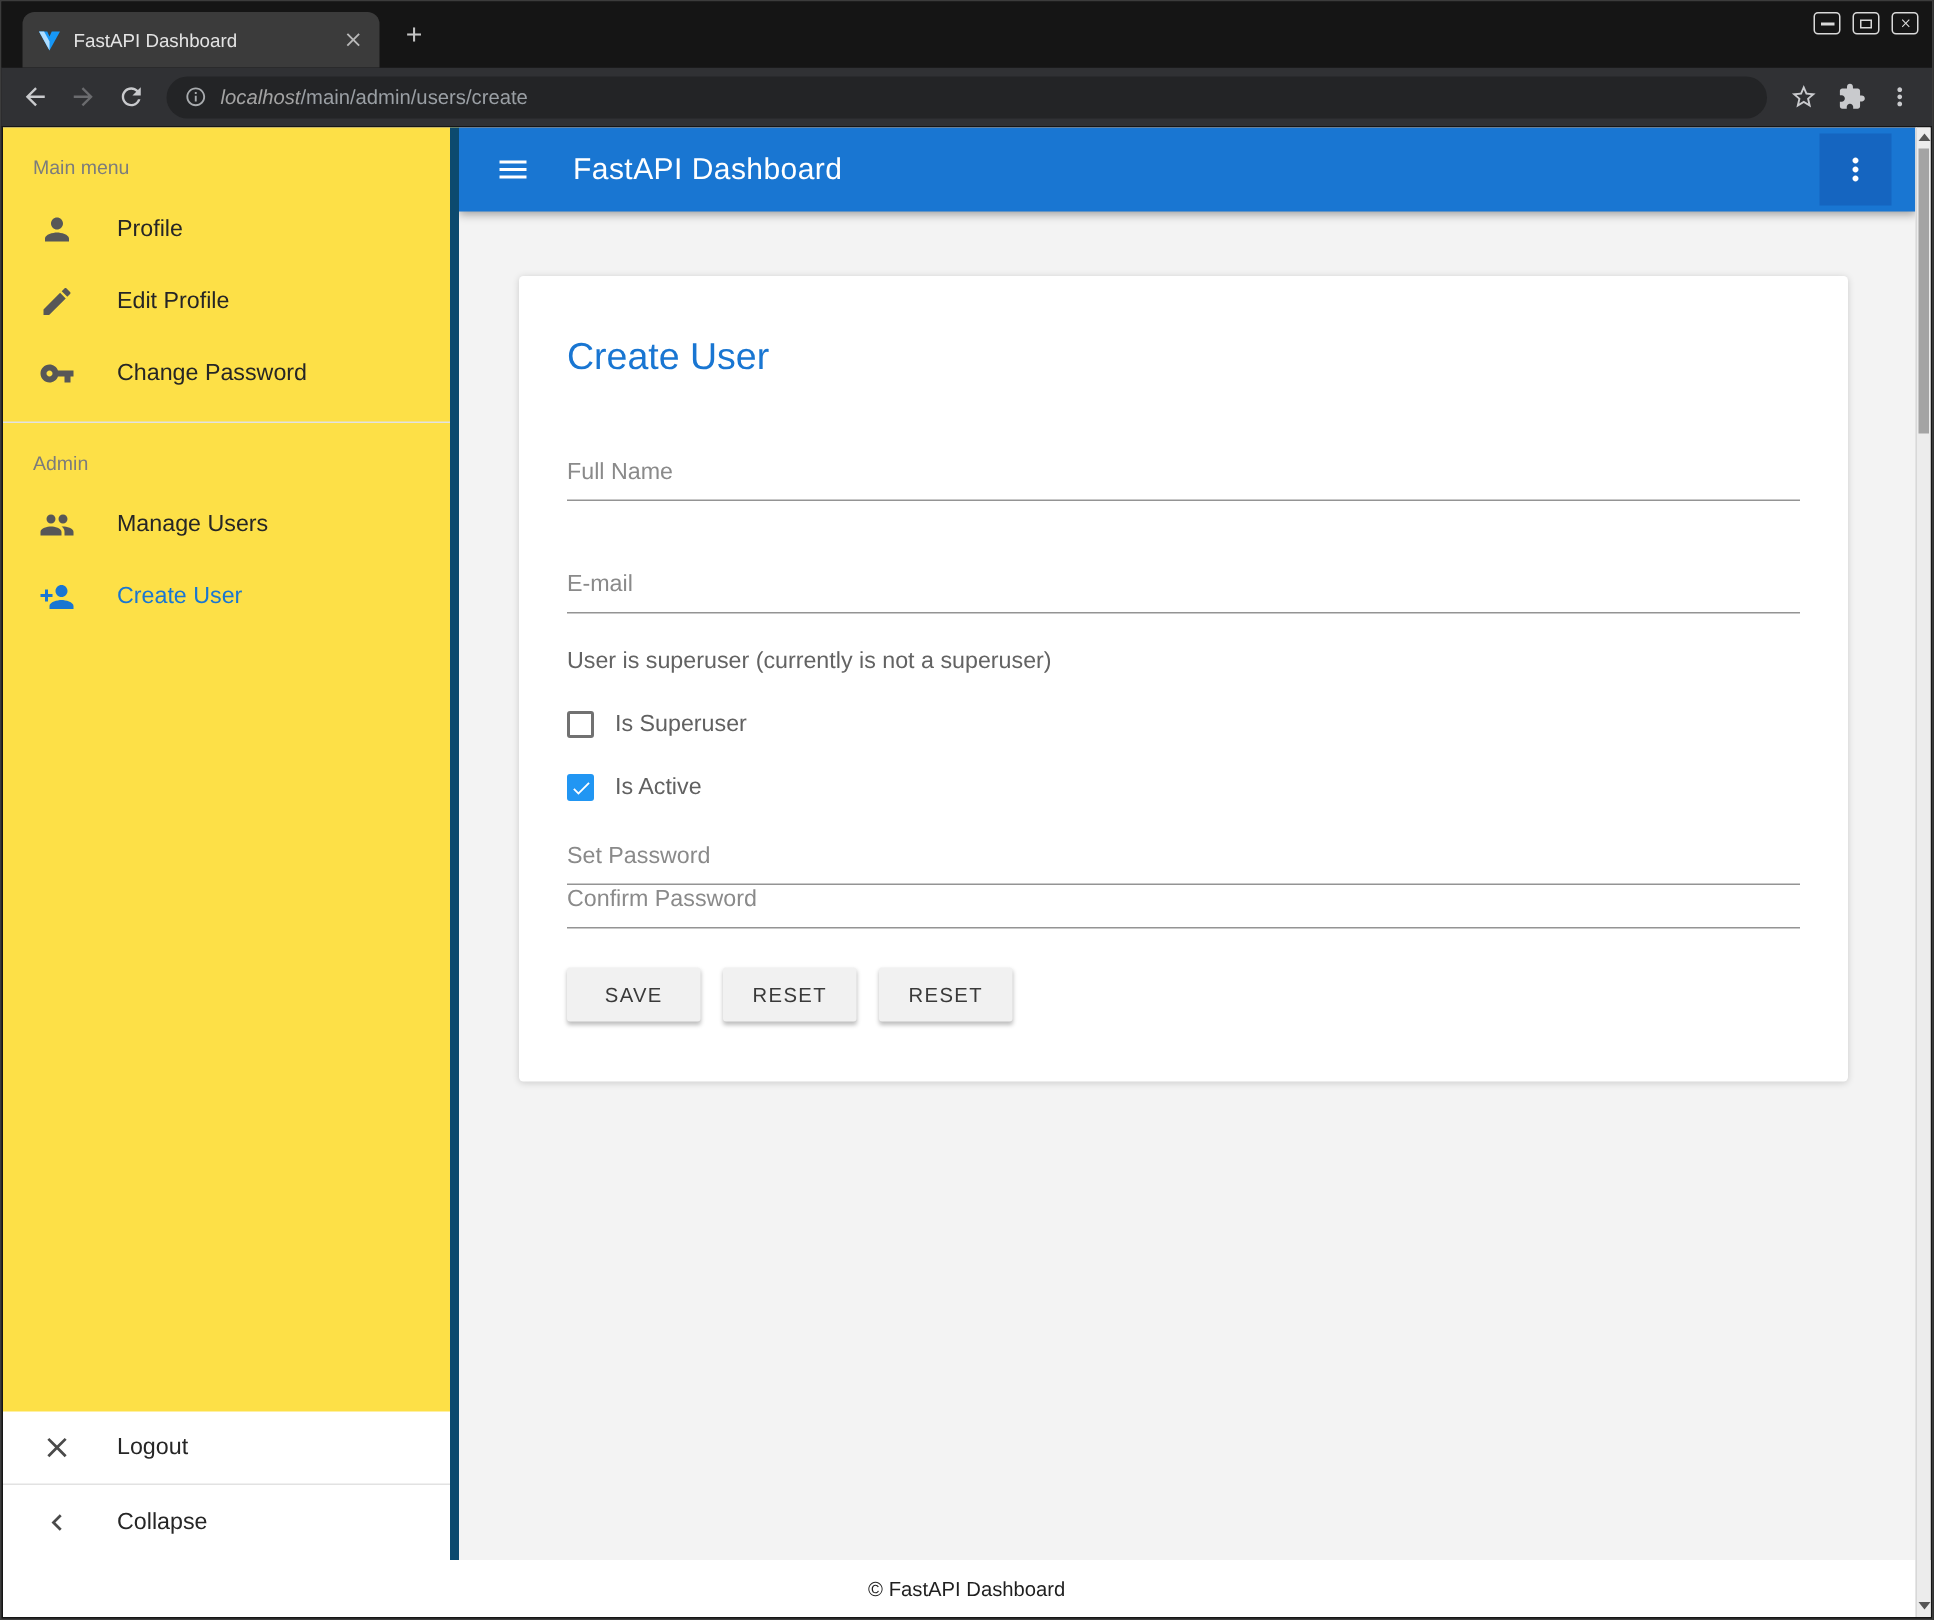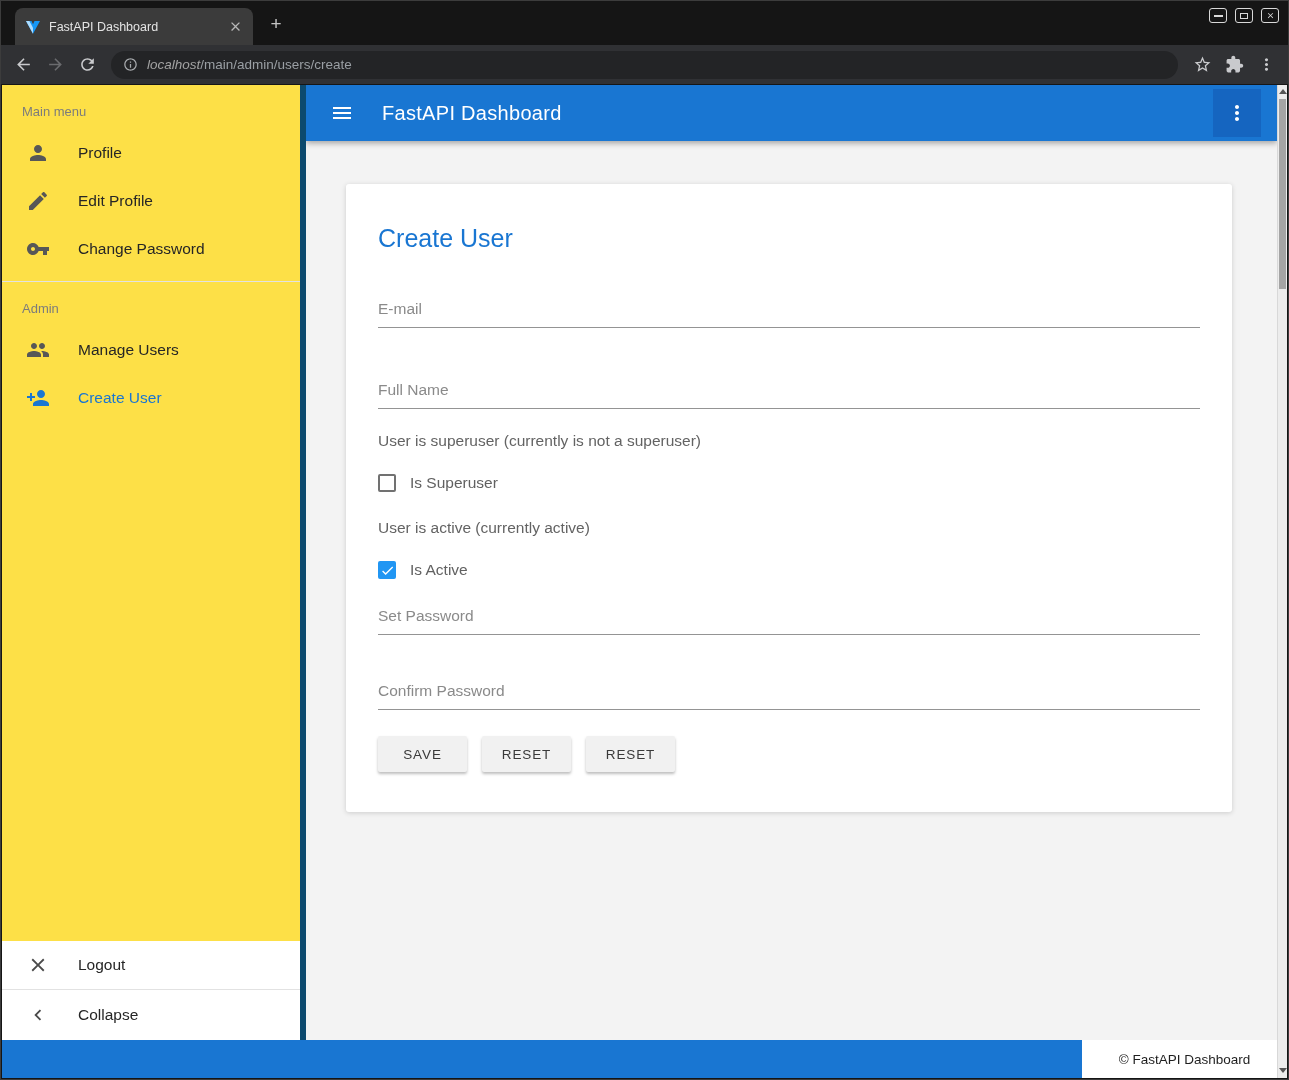--- a/index.html
+++ b/index.html
@@ -64,35 +64,35 @@
 
   .content { position:absolute; top:56px; left:0; right:0; bottom:0; background:#f3f3f3; }
   .card { position:absolute; left:40px; top:43px; width:886px; background:#fff; border-radius:3px;
     box-shadow:0 1px 5px rgba(0,0,0,.16); padding:24px 32px 40px; }
   .card-title { font-size:25px; font-weight:400; color:#1976d2; margin-top:16px; }
   .tfield { border-bottom:1px solid #949494; padding-bottom:9px; font-size:15.5px;
     color:#8a8a8a; line-height:19px; cursor:text; }
   .tfield.f1 { margin-top:52px; }
   .tfield.f2 { margin-top:46px; }
   .tfield.f3 { margin-top:27px; }
-  .tfield.f4 { margin-top:46px; }
+  .tfield.f4 { }
   .note { margin-top:22px; font-size:15.5px; color:#636363; line-height:19px; }
   .note.n2 { margin-top:26px; }
   .check-row { margin-top:24px; display:flex; align-items:center; gap:14px; cursor:pointer; }
   .cb { width:18px; height:18px; border-radius:2px; display:flex; align-items:center; justify-content:center; }
   .cb.unchecked { border:2px solid #717171; background:#fff; }
   .cb.checked { background:#2196f3; }
   .cb svg { width:15px; height:15px; fill:#fff; }
   .check-label { font-size:15.5px; color:#616161; }
   .btn-row { margin-top:26px; display:flex; gap:15px; }
   .btn { min-width:89px; height:36px; padding:0 16px; background:#f1f1f1; border:none; border-radius:2px;
     box-shadow:0 2px 3px rgba(0,0,0,.26); font-family:"Liberation Sans", sans-serif;
     font-size:13.5px; font-weight:500; letter-spacing:.9px; color:#3a3a3a; cursor:pointer; }
 
-  .footer { position:absolute; left:0; right:0; bottom:0; height:38px; display:flex; }
+  .footer { position:absolute; left:0; right:0; bottom:0; height:38px; display:flex;flex-direction:column; }
   .footer-blue { width:1080px; background:#1976d2; }
   .footer-white { flex:1; background:#fff; display:flex; align-items:center; justify-content:center;
     font-size:13.5px; color:#1f1f1f; }
 
   .scrollbar { position:absolute; right:0; top:0; bottom:0; width:10px; background:#ececec;
     border-left:1px solid #d8d8d8; z-index:5; }
   .sb-up { position:absolute; top:4px; left:1px; width:0; height:0;
     border-left:4px solid transparent; border-right:4px solid transparent; border-bottom:5px solid #555; }
   .sb-down { position:absolute; bottom:5px; left:1px; width:0; height:0;
     border-left:4px solid transparent; border-right:4px solid transparent; border-top:5px solid #555; }
@@ -259,36 +259,35 @@
           <svg viewBox="0 0 24 24">
               <path d="M12 8c1.1 0 2-.9 2-2s-.9-2-2-2-2 .9-2 2 .9 2 2 2zm0 2c-1.1 0-2 .9-2 2s.9 2 2 2 2-.9 2-2-.9-2-2-2zm0 6c-1.1 0-2 .9-2 2s.9 2 2 2 2-.9 2-2-.9-2-2-2z"></path>
             </svg>
         </span>
       </header>
 
       <div class="content">
         <div class="card">
           <div class="card-title">Create User</div>
 
+          <div class="tfield f1">
+            <span>Full Name</span>
+          </div>
+
           <div class="tfield f2">
             <span>E-mail</span>
-          </div>
-
-          <div class="tfield f1">
-            <span>Full Name</span>
           </div>
 
           <div class="note">User is superuser (currently is not a superuser)</div>
 
           <div class="check-row">
             <span class="cb unchecked"></span>
             <span class="check-label">Is Superuser</span>
           </div>
 
-          <div class="note n2">User is active (currently active)</div>
 
           <div class="check-row">
             <span class="cb checked">
               <svg viewBox="0 0 24 24">
                   <path d="M9 16.17 4.83 12l-1.42 1.41L9 19 21 7l-1.41-1.41z"></path>
                 </svg>
             </span>
             <span class="check-label">Is Active</span>
           </div>
 

